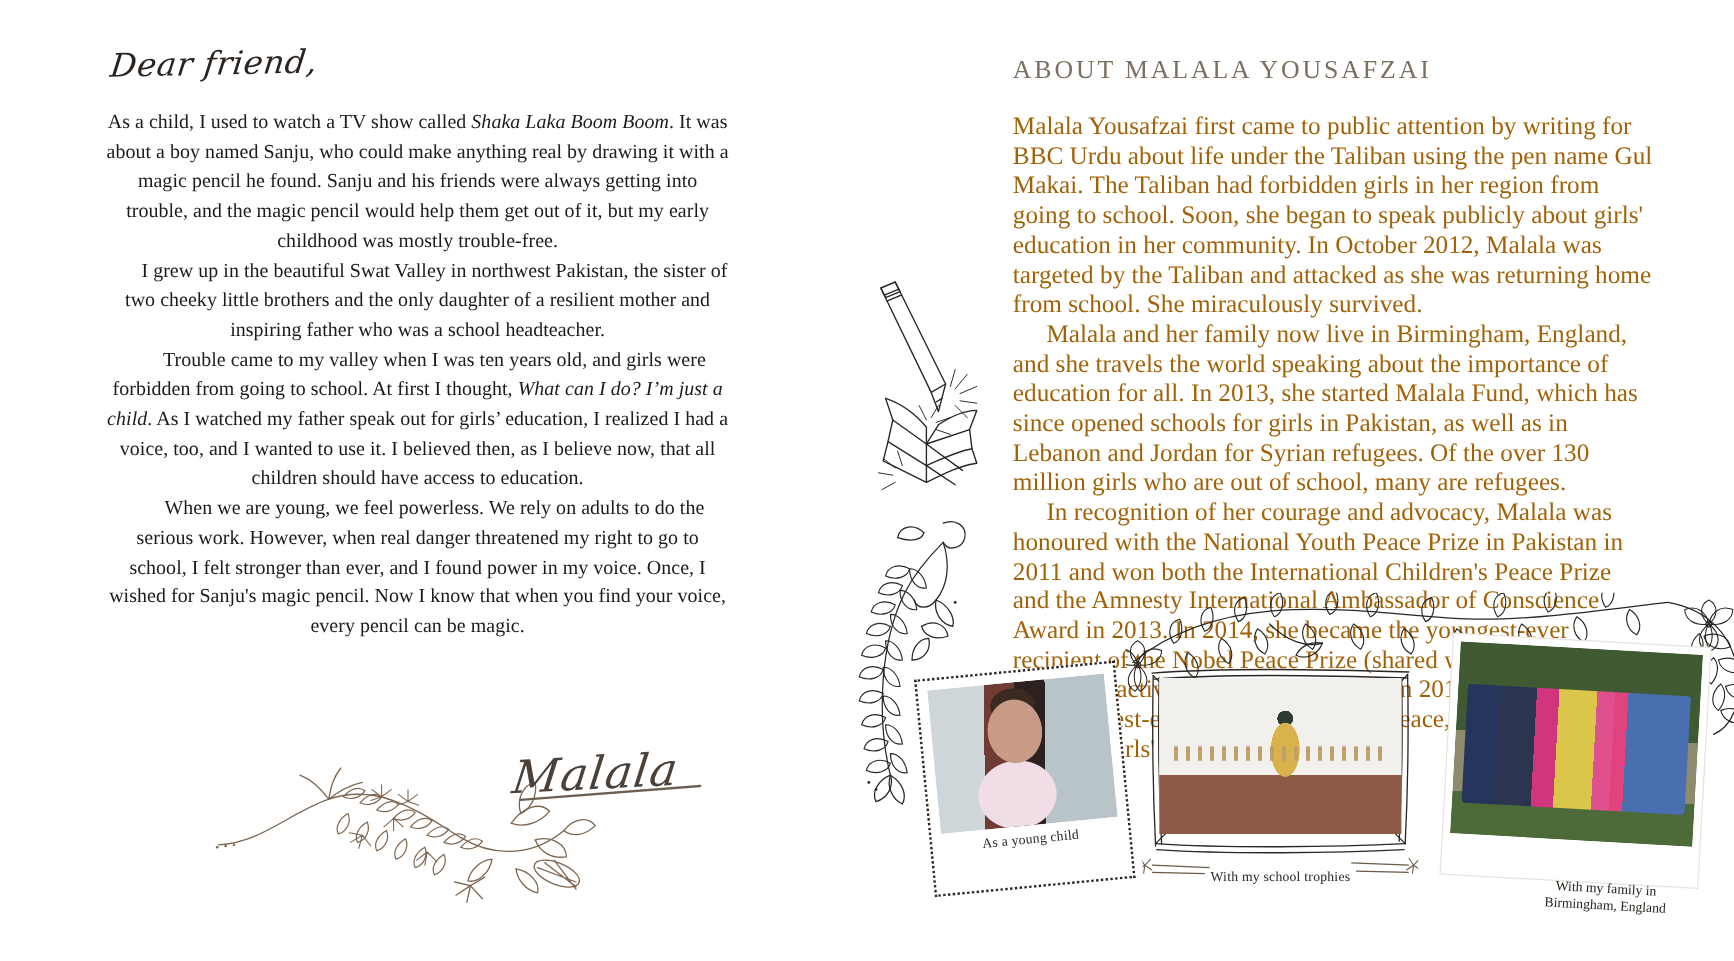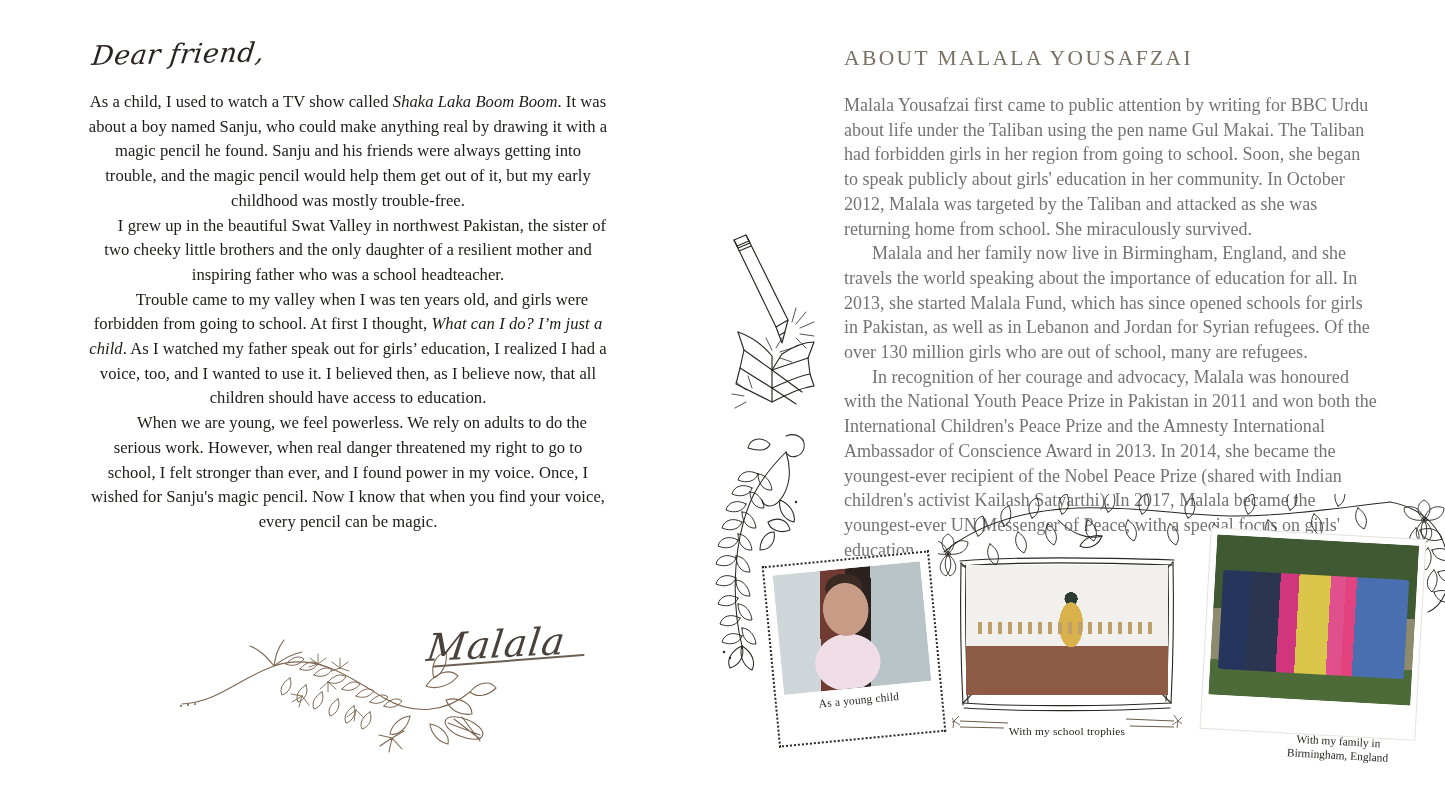--- a/index.html
+++ b/index.html
@@ -70,23 +70,23 @@
     margin:0 0 22px 0;
     font-family:"Liberation Serif", serif;
     font-weight:400;
     font-size:21.5px;
     letter-spacing:2.4px;
     color:#7b7062;
     white-space:nowrap;
   }
   .bio p{
     margin:0;
-    font-size:18px;
+    font-size:21px;
     line-height:24.7px;
-    color:#737373;
+    color:#a16207;
     letter-spacing:.02px;
   }
   .bio p + p{ text-indent:28px; }
 
   
   .pencil-art{position:absolute;left:716px;top:232px;width:120px;height:210px;pointer-events:none;}
   .vine-art{position:absolute;left:700px;top:430px;width:130px;height:250px;pointer-events:none;}
   .vine-top{position:absolute;left:938px;top:494px;width:520px;height:120px;pointer-events:none;}
 
   

